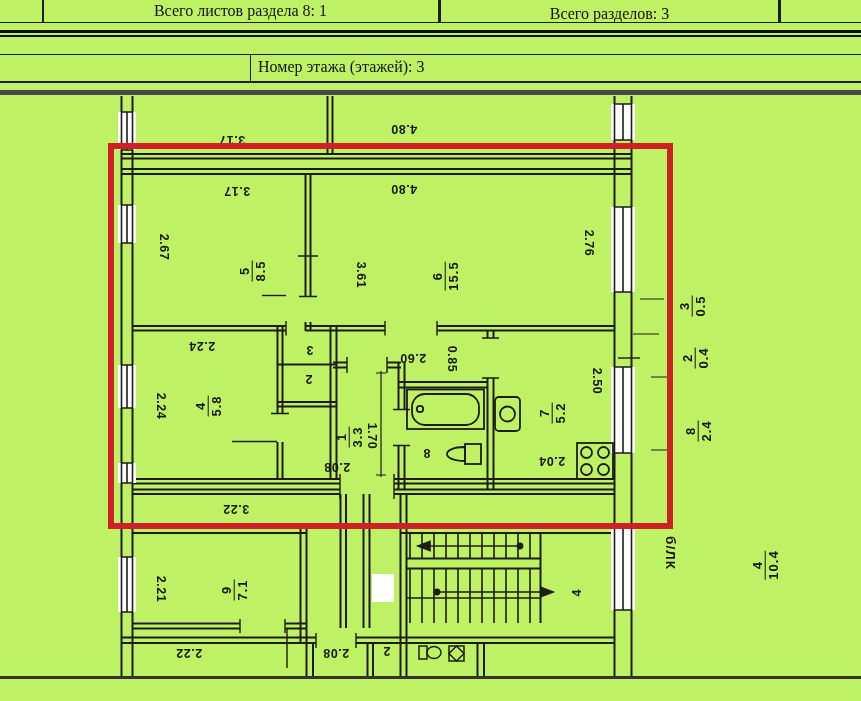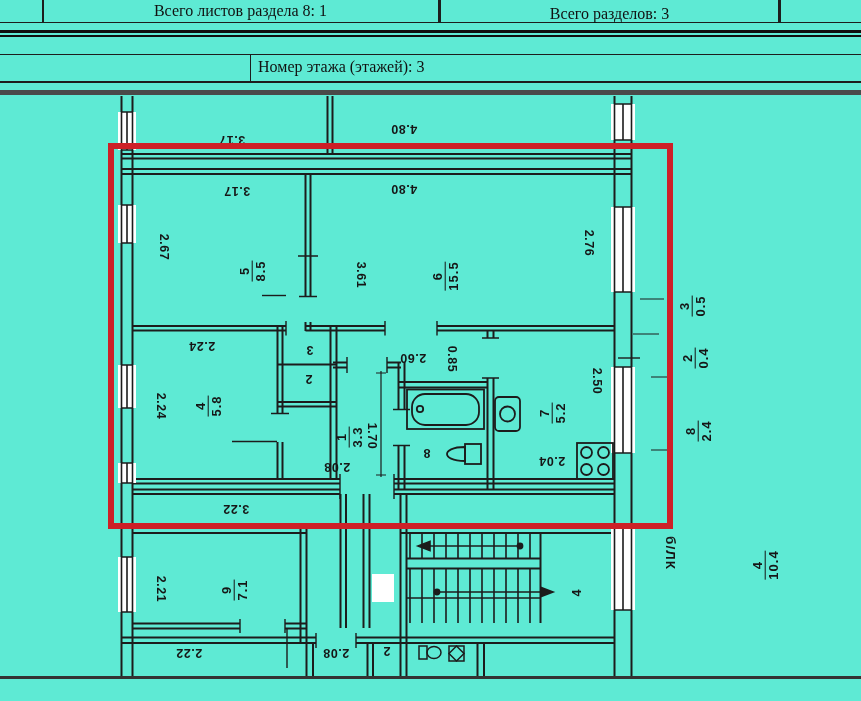--- a/index.html
+++ b/index.html
@@ -1,16 +1,16 @@
 <!DOCTYPE html>
 <html><head>
 <meta charset="utf-8">
 <style>
   html,body{margin:0;padding:0;background:#fff;}
-  .stage{position:relative;width:861px;height:701px;background:#5eead4;overflow:hidden;
+  .stage{position:relative;width:861px;height:701px;background:#bef264;overflow:hidden;
          font-family:"Liberation Sans",sans-serif;}
   .hline{position:absolute;background:#1d1d1d;}
   .vline{position:absolute;background:#1d1d1d;}
   .hdr-cell{position:absolute;display:flex;align-items:center;justify-content:center;
             font-family:"Liberation Serif","DejaVu Serif",serif;font-size:16px;color:#111;
             white-space:nowrap;}
   .hdr-left{justify-content:flex-start;}
   
   .dim{position:absolute;font:600 12.5px/1 "Liberation Sans",sans-serif;color:#161616;
        white-space:nowrap;letter-spacing:0.5px;

